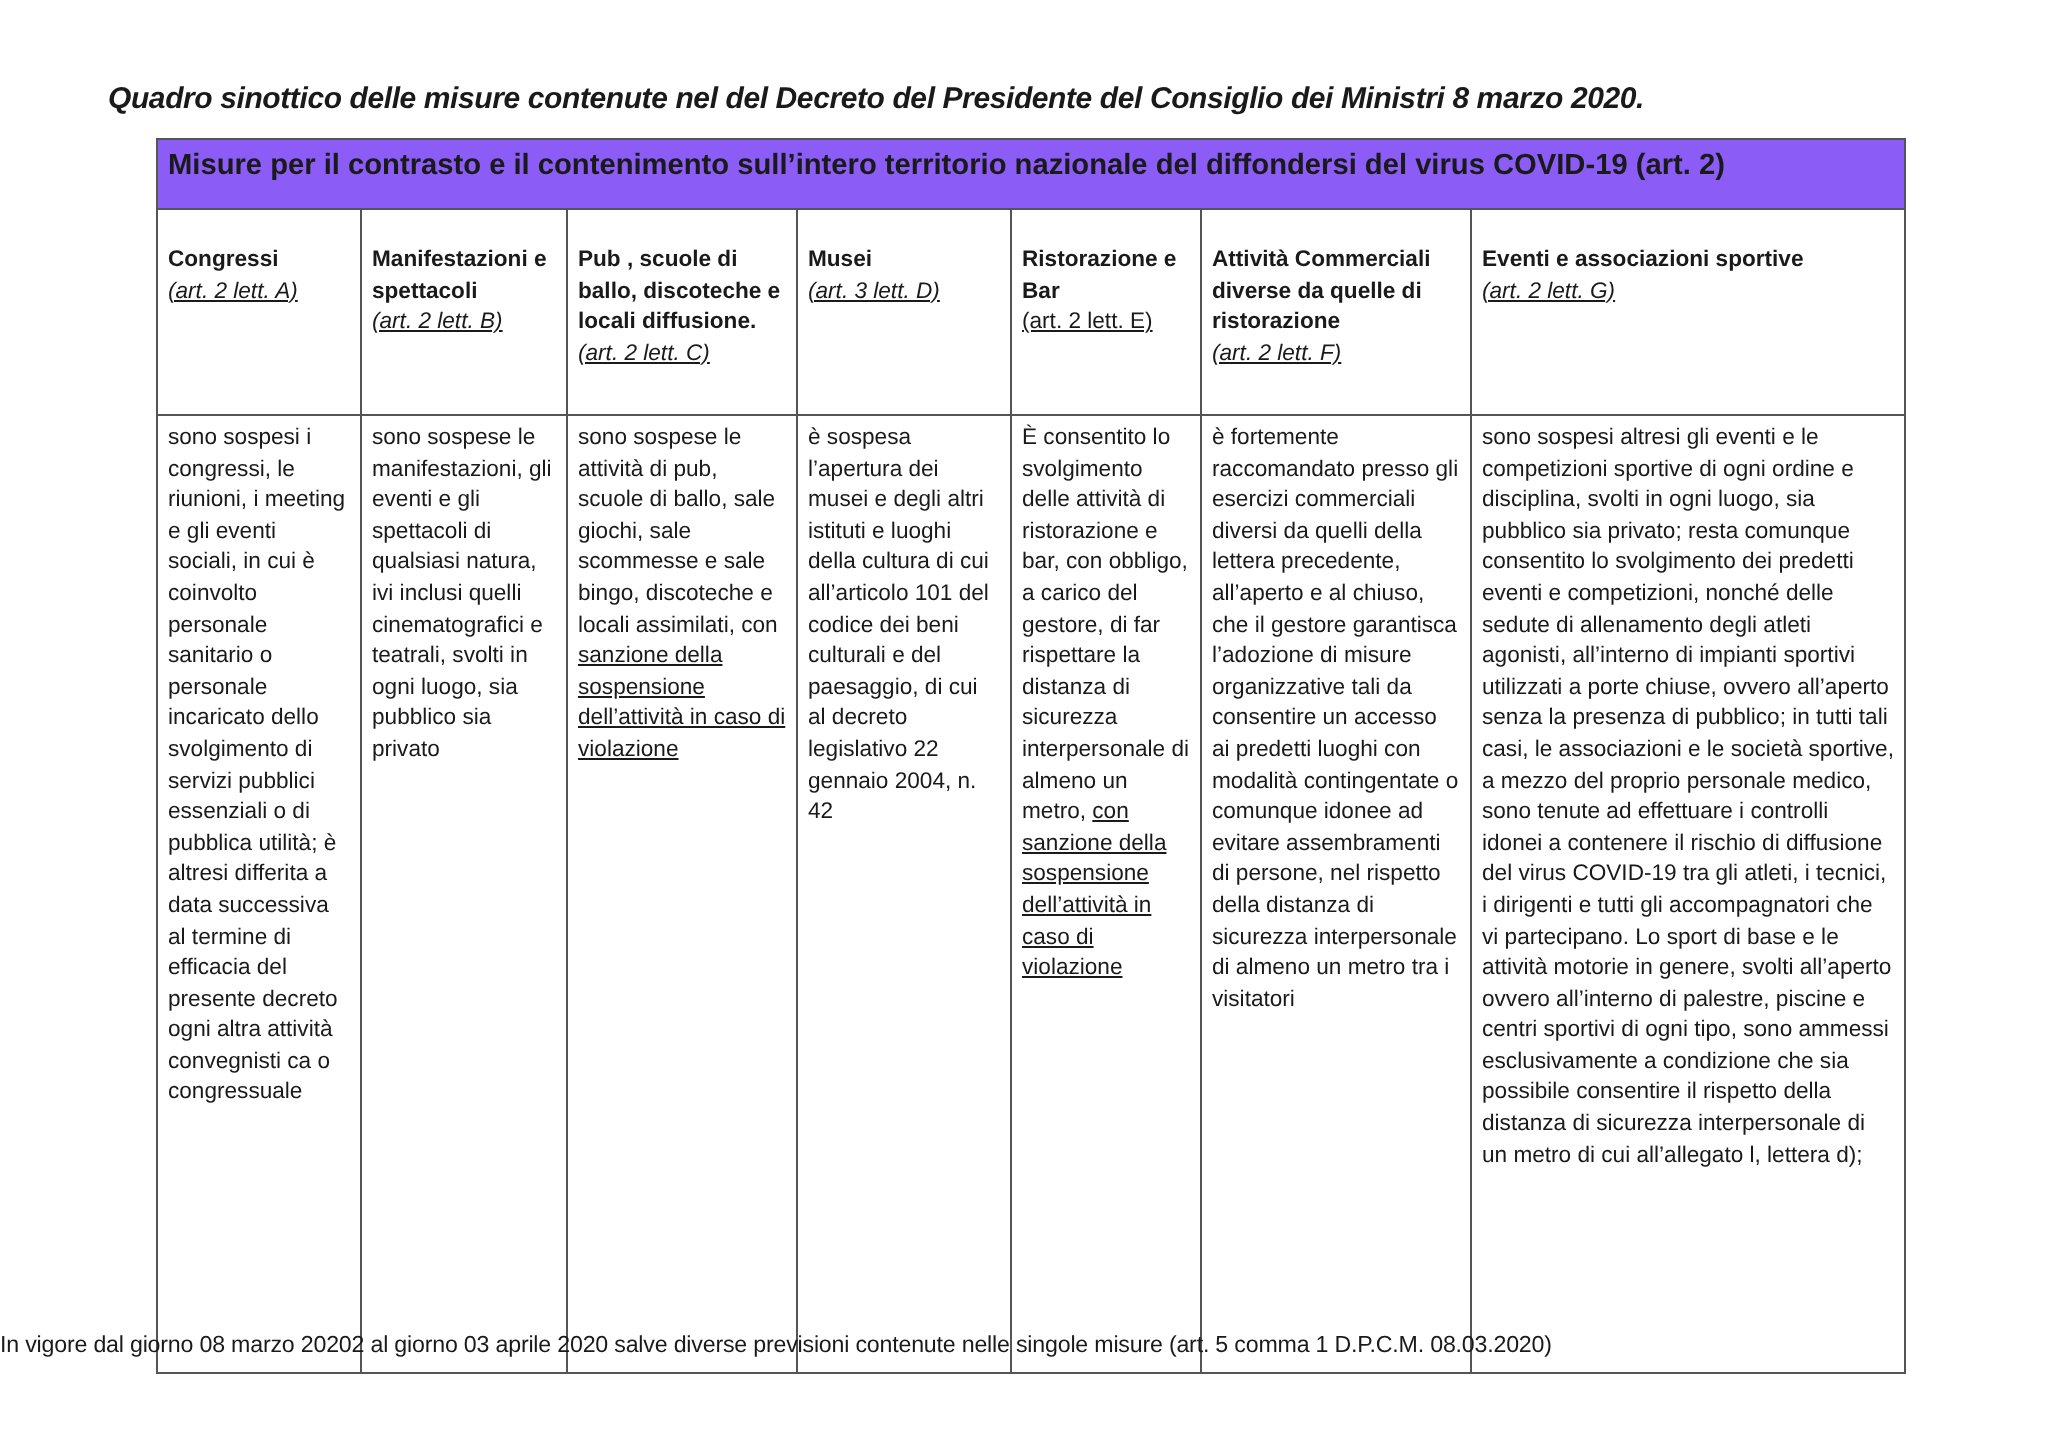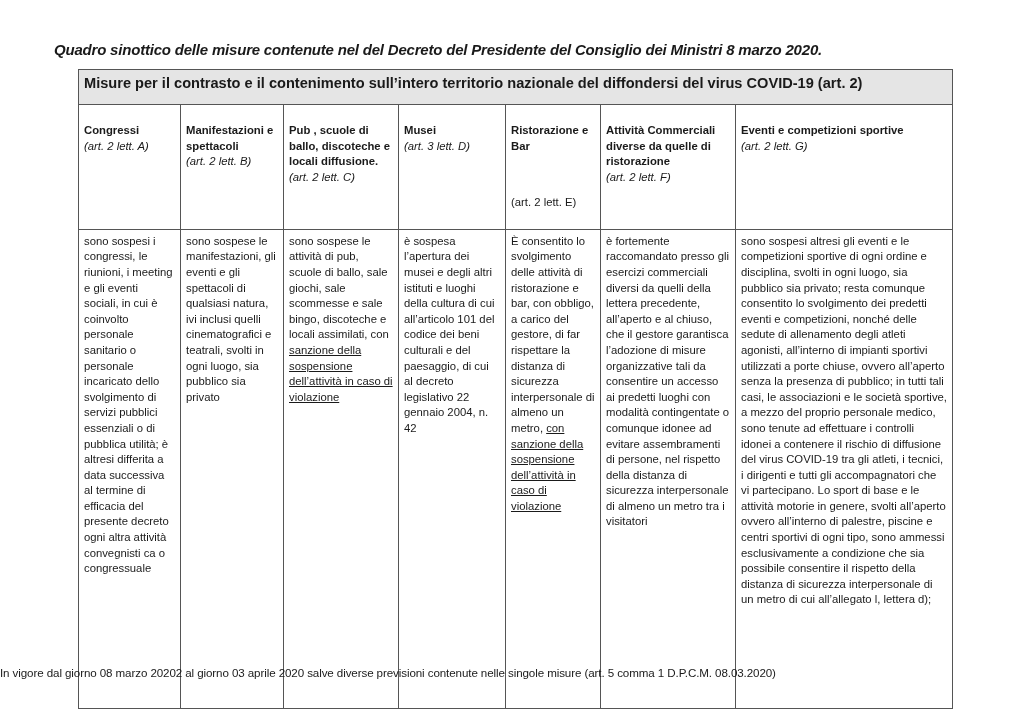--- a/index.html
+++ b/index.html
@@ -4,26 +4,26 @@
 <style>
   html, body { margin: 0; padding: 0; background: #ffffff; }
   body { width: 1024px; height: 724px; position: relative; overflow: hidden;
          font-family: "Liberation Sans", "DejaVu Sans", sans-serif; color: #1a1a1a; }
   .doc-title { position: absolute; left: 0; width: 876px; top: 41px; text-align: center;
                font-style: italic; font-weight: bold; font-size: 15px; letter-spacing: -0.2px; }
   table.synoptic { position: absolute; left: 78px; top: 69px; width: 874px;
                    border-collapse: collapse; table-layout: fixed; }
   table.synoptic td { border: 1.5px solid #555; vertical-align: top; padding: 18px 5px;
                       font-size: 11.3px; line-height: 15.6px; }
-  td.banner { background: #e5e5e5; height: 30px; font-size: 14.6px !important;
+  td.banner { background: #8b5cf6; height: 30px; font-size: 14.6px !important;
               font-weight: bold; padding: 4px 5px 0 5px !important; line-height: 18px !important; }
   tr.head-row td { height: 66px; }
   .col-title { font-weight: bold; display: block; }
-  .col-ref { font-style: italic; display: block; }
-  .col-ref.upright { font-style: normal; margin-top: 41px; }
+  .col-ref { font-style: italic; display: block; text-decoration: underline; }
+  .col-ref.upright { font-style: normal; }
   tr.body-row td { height: 456px; padding-top: 4px; }
   .u { text-decoration: underline; }
   .footer-note { position: absolute; left: 0; width: 872px; top: 666px; text-align: left;
                  font-size: 11.6px; letter-spacing: -0.1px; }
 </style>
 </head>
 <body>
 
 <div class="doc-title">Quadro sinottico delle misure contenute nel del Decreto del Presidente del Consiglio dei Ministri 8 marzo 2020.</div>
 
@@ -60,21 +60,21 @@
     </td>
     <td>
       <span class="col-title">Ristorazione e Bar</span>
       <span class="col-ref upright">(art. 2 lett. E)</span>
     </td>
     <td>
       <span class="col-title">Attività Commerciali diverse da quelle di ristorazione</span>
       <span class="col-ref">(art. 2 lett. F)</span>
     </td>
     <td>
-      <span class="col-title">Eventi e competizioni sportive</span>
+      <span class="col-title">Eventi e associazioni sportive</span>
       <span class="col-ref">(art. 2 lett. G)</span>
     </td>
   </tr>
   <tr class="body-row">
     <td>
       <span>sono sospesi i congressi, le riunioni, i meeting e gli eventi sociali, in cui è coinvolto personale sanitario o personale incaricato dello svolgimento di servizi pubblici essenziali o di pubblica utilità; è altresi differita a data successiva al termine di efficacia del presente decreto ogni altra attività convegnisti ca o congressuale</span>
     </td>
     <td>
       <span>sono sospese le manifestazioni, gli eventi e gli spettacoli di qualsiasi natura, ivi inclusi quelli cinematografici e teatrali, svolti in ogni luogo, sia pubblico sia privato</span>
     </td>

